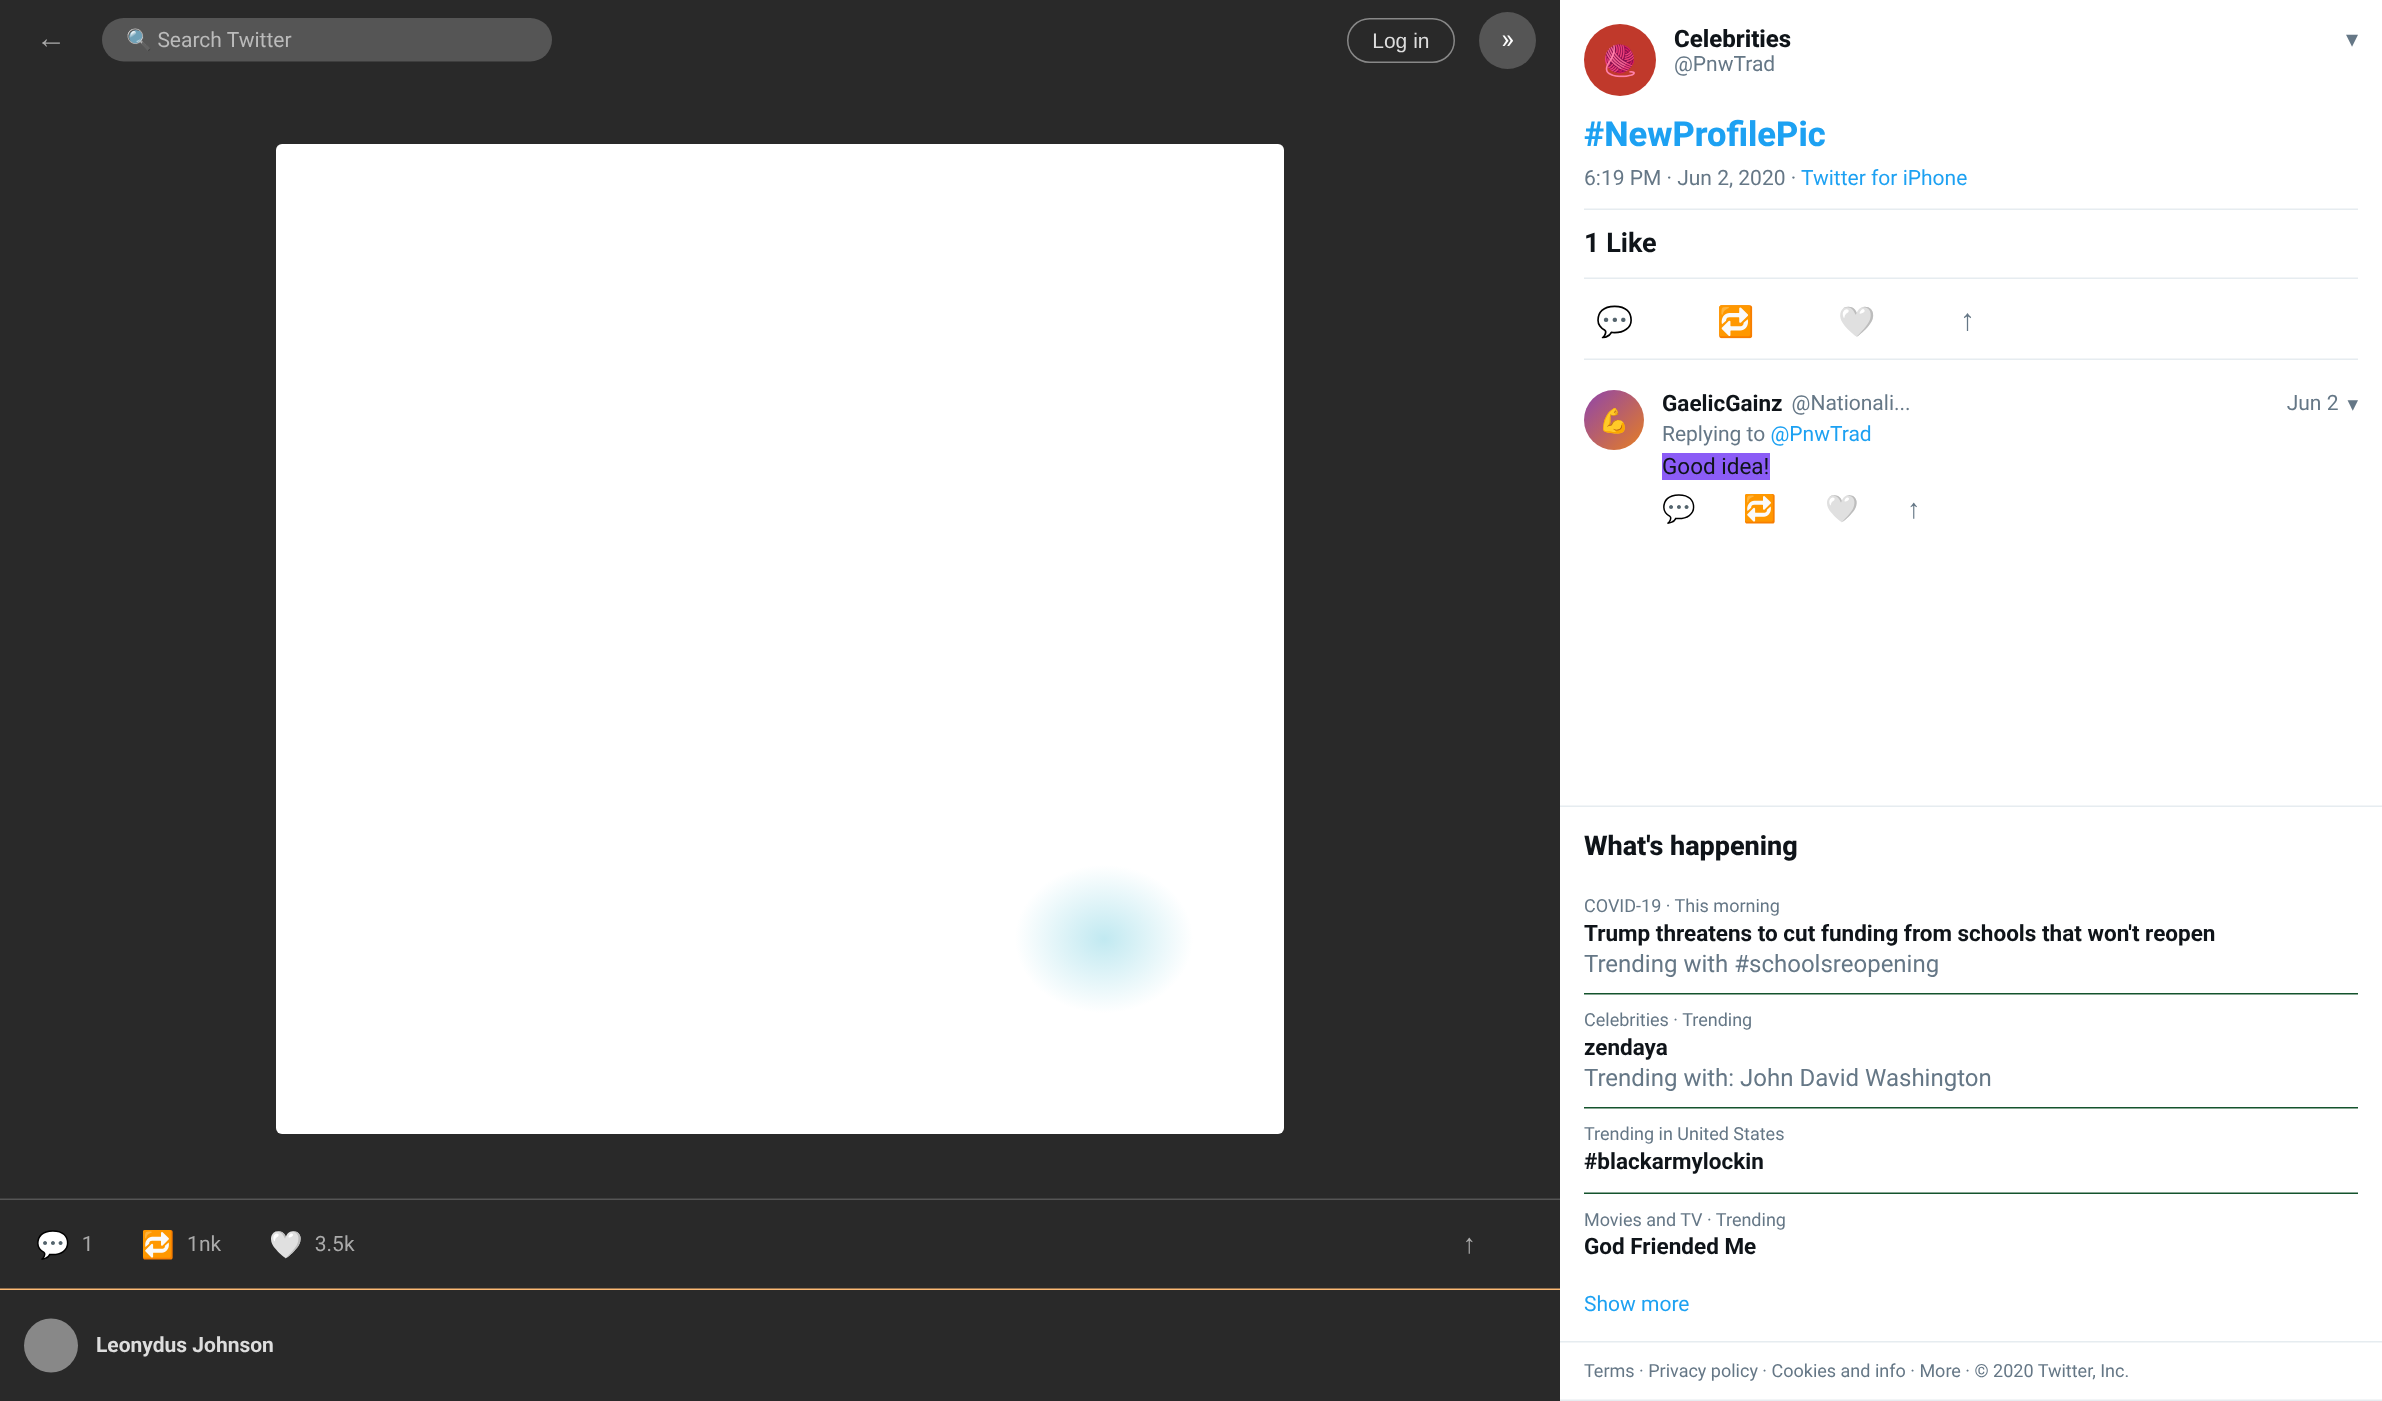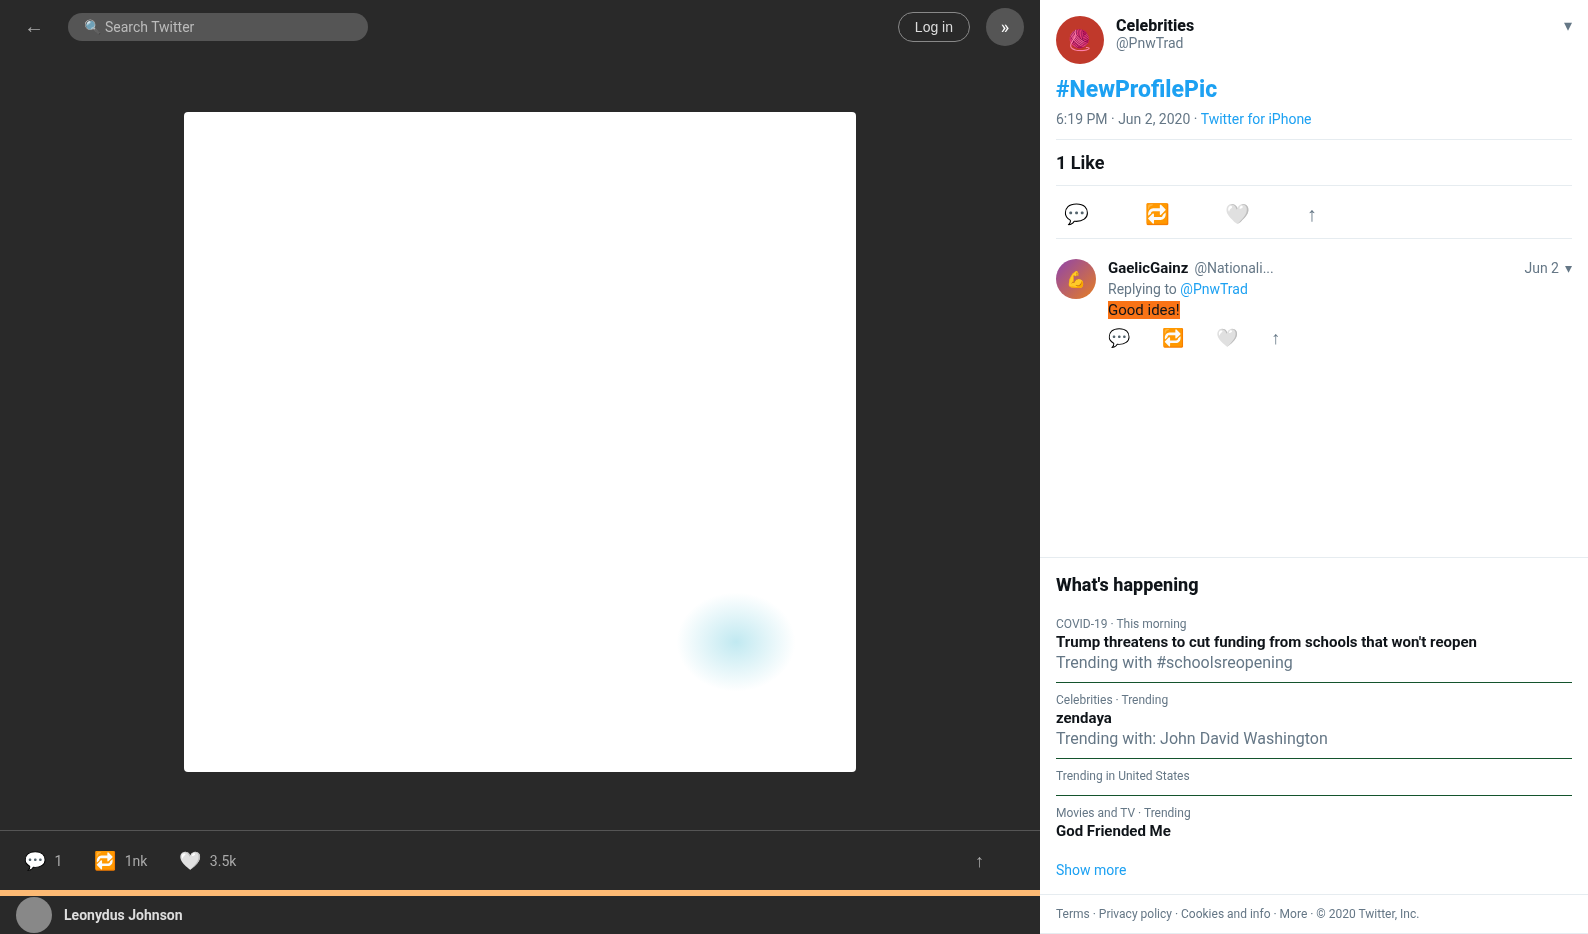--- a/index.html
+++ b/index.html
@@ -123,26 +123,26 @@
     }
     .action-icon {
       font-size: 18px;
     }
     .share-action {
       margin-left: auto;
     }
 
     
     .bottom-tweet {
-      height: 44px;
+      height: 75px;
       display: flex;
       align-items: center;
       padding: 0 16px;
       gap: 12px;
-      border-top: 6px solid #fdba74;
+      border-top: 1px solid #fdba74;
     }
     .avatar-small {
       width: 36px;
       height: 36px;
       border-radius: 50%;
       background: #888;
       overflow: hidden;
       flex-shrink: 0;
     }
     .tweet-author {
@@ -346,21 +346,21 @@
     .reply-to a {
       color: #1da1f2;
       text-decoration: none;
     }
     .reply-text {
       font-size: 15px;
       color: #0f1419;
       margin-bottom: 8px;
     }
     .reply-text .highlight {
-      background: #f97316;
+      background: #8b5cf6;
     }
     .reply-actions {
       display: flex;
       gap: 32px;
       color: #657786;
     }
     .reply-action {
       font-size: 18px;
       cursor: pointer;
       background: none;
@@ -509,20 +509,21 @@
           <div class="trending-topic">Trump threatens to cut funding from schools that won't reopen</div>
           <div class="trending-subtopic">Trending with #schoolsreopening</div>
         </div>
         <div class="trending-item">
           <div class="trending-category">Celebrities · Trending</div>
           <div class="trending-topic">zendaya</div>
           <div class="trending-subtopic">Trending with: John David Washington</div>
         </div>
         <div class="trending-item">
           <div class="trending-category">Trending in United States</div>
+          <div class="trending-topic">#blackarmylockin</div>
         </div>
         <div class="trending-item">
           <div class="trending-category">Movies and TV · Trending</div>
           <div class="trending-topic">God Friended Me</div>
         </div>
       </div>
 
     <div class="show-more">Show more</div>
   </div>
 

